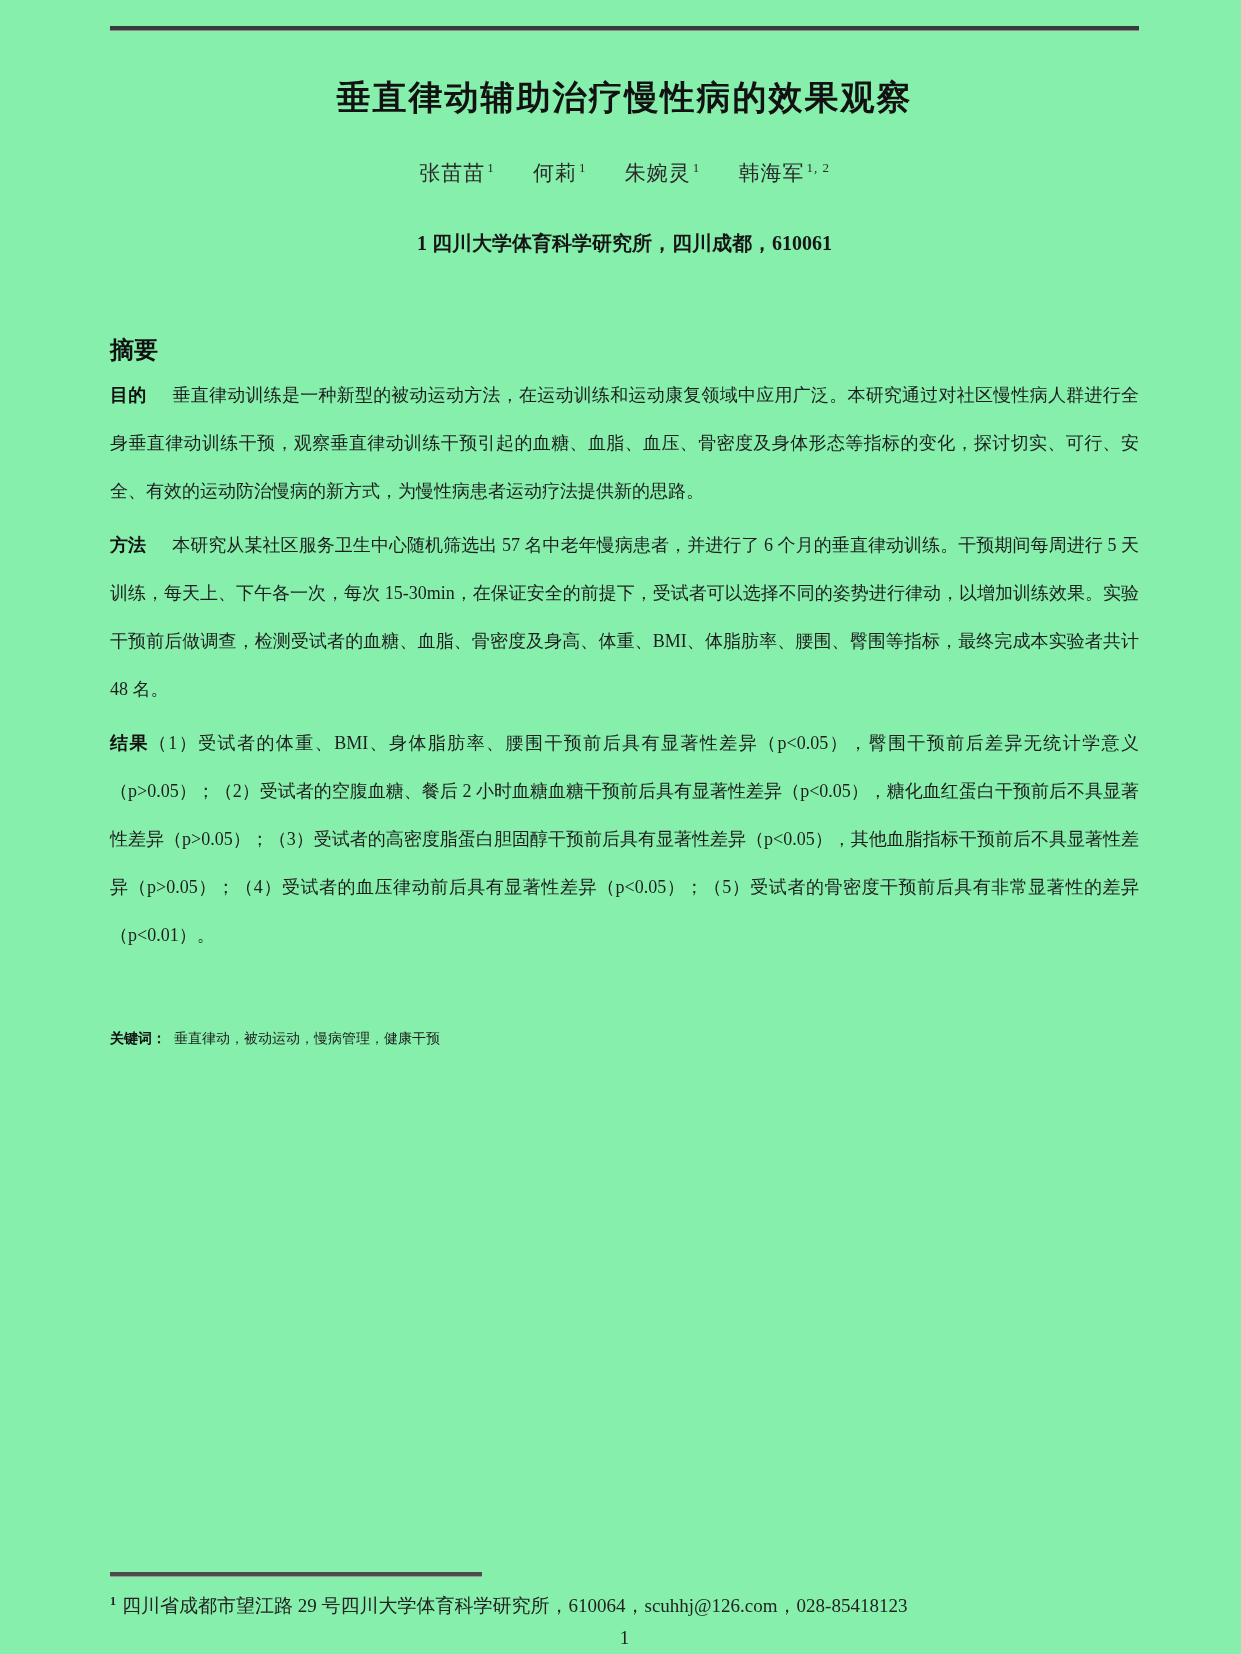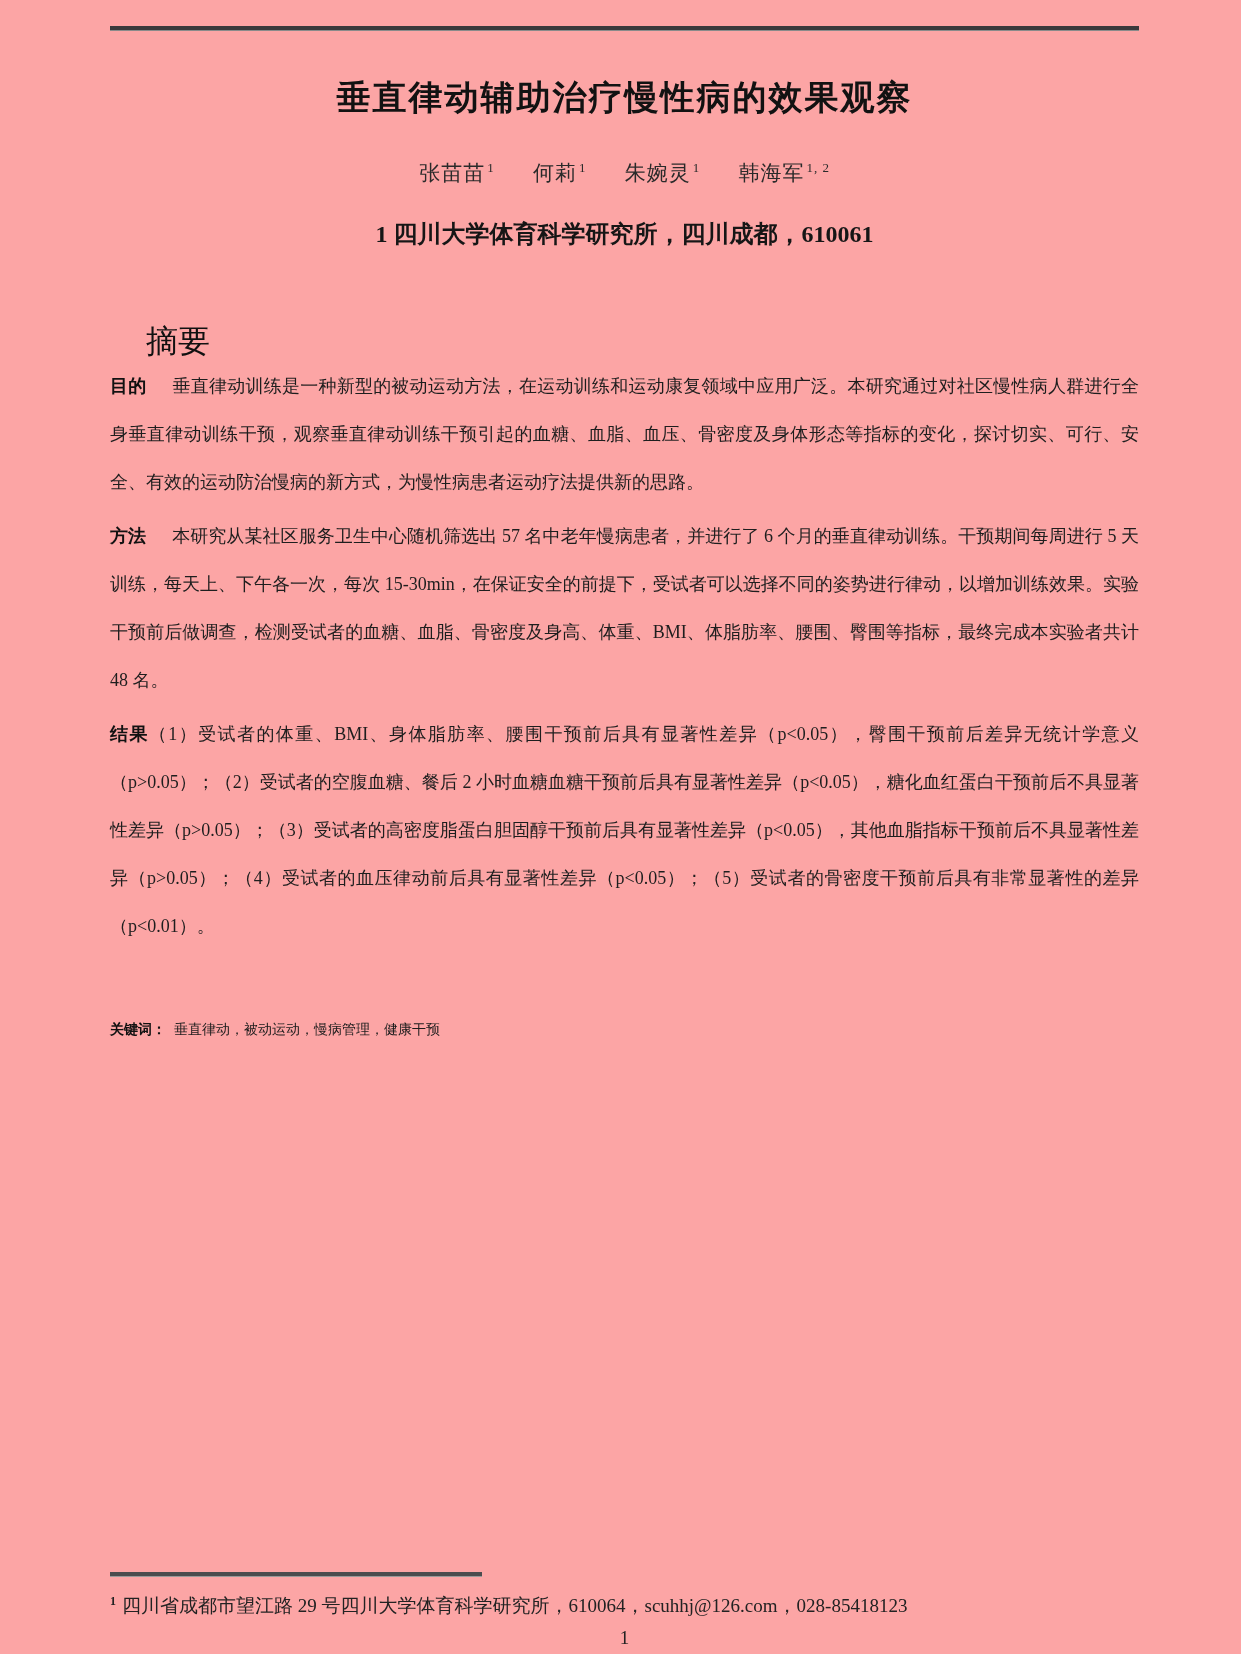--- a/index.html
+++ b/index.html
@@ -5,21 +5,21 @@
   html, body {
     margin: 0;
     padding: 0;
     background: #ffffff;
   }
   .page {
     position: relative;
     width: 1241px;
     height: 1654px;
     margin: 0 auto;
-    background: #fca5a5;
+    background: #86efac;
     box-sizing: border-box;
     padding: 0 102px 0 110px;
     font-family: "Liberation Serif", "DejaVu Serif", serif;
     color: #1c1c1c;
     overflow: hidden;
   }
   .top-rule {
     margin-top: 26px;
     height: 4px;
     background: #3a3a3c;
@@ -42,35 +42,34 @@
     letter-spacing: 1px;
   }
   .author { display: inline-block; margin: 0 16px; }
   .author sup {
     font-size: 13px;
     vertical-align: super;
     line-height: 0;
     margin-left: 2px;
   }
   .affiliations {
-    margin-top: 27px;
+    margin-top: 36px;
     text-align: center;
     font-weight: bold;
-    font-size: 24px;
+    font-size: 20px;
     line-height: 40px;
     color: #161616;
   }
   .abstract-heading {
     margin-top: 72px;
-    font-size: 32px;
-    font-weight: normal;
+    font-size: 24px;
+    font-weight: bold;
     font-family: "Liberation Sans", "DejaVu Sans", sans-serif;
     color: #111111;
     line-height: 30px;
-    margin-left: 36px;
   }
   .para {
     margin: 6px 0 0 0;
     font-size: 18px;
     line-height: 48px;
     text-align: justify;
     color: #1e1e1e;
   }
   .para .lead {
     font-family: "Liberation Sans", "DejaVu Sans", sans-serif;

